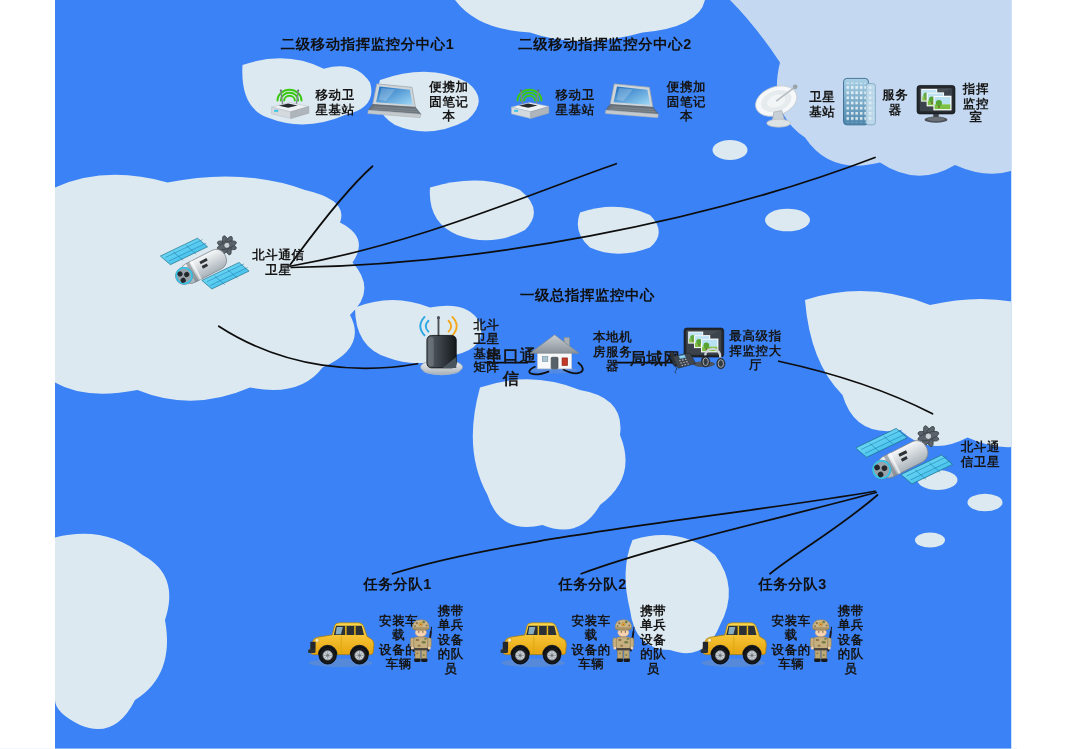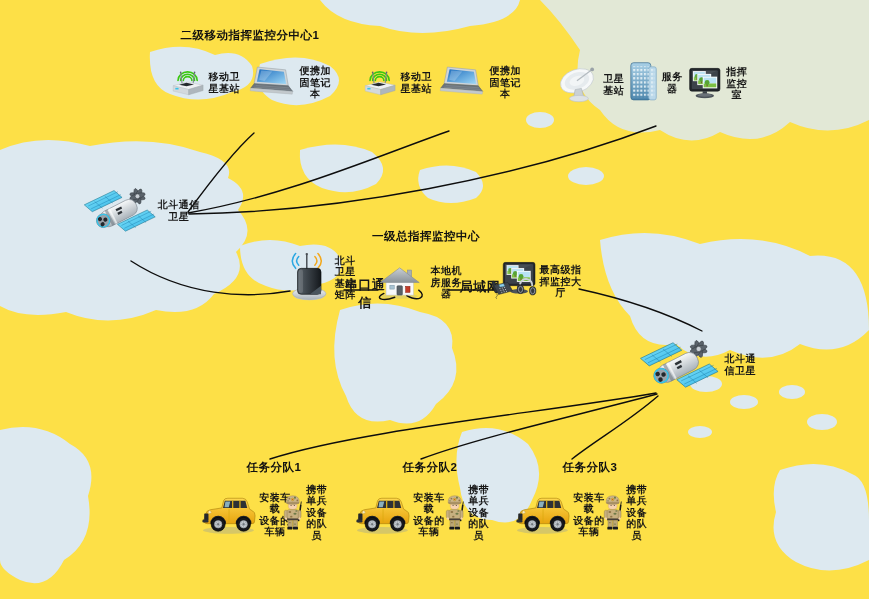--- a/index.html
+++ b/index.html
@@ -1,17 +1,17 @@
 <!DOCTYPE html>
 <html style="--map: #dde9f0; --line: #0d0d0d; --green: #3bc813; --solar_panel_blue: #35c4ea; --jeep_yellow: #f0b91c; --building_blue: #5c93b5; --photo_green: #7cc044;"><head>
 <meta charset="utf-8">
 <style>
   html,body{margin:0;padding:0;background:#fff;}
-  .stage{position:relative;width:869px;height:599px;background:#fde047;overflow:hidden;
-         font-family:"Liberation Sans","DejaVu Sans",sans-serif;}
+  .stage{position:relative;width:765px;height:599px;background:#3b82f6;overflow:hidden;
+         font-family:"Liberation Sans","DejaVu Sans",sans-serif;margin-left:44px;}
   .layer{position:absolute;left:0;top:0;width:869px;height:599px;}
   #map-layer{z-index:0;}
   #line-layer{z-index:1;}
   .node{position:absolute;z-index:3;display:flex;align-items:center;}
   .node svg{display:block;}
   .cap{font-size:10px;font-weight:bold;color:#161616;text-align:center;line-height:11.5px;
        white-space:pre-line;margin-top:1px;letter-spacing:0.5px;}
   .title{position:absolute;z-index:3;font-size:11.5px;font-weight:bold;color:#101010;
          text-align:center;letter-spacing:0.5px;}
   .linklabel{position:absolute;z-index:3;font-size:13px;font-weight:bold;color:#161616;
@@ -303,20 +303,21 @@
     <path d="M131,261 C185,296 245,299 290,291"></path>
     <path d="M344,290 L378,290"></path>
     <path d="M448,290 L500,290"></path>
     <path d="M579,289 C625,299 665,312 702,331"></path>
     <path d="M656,393 C540,413 360,430 270,459"></path>
     <path d="M657,394 C575,416 480,437 421,459"></path>
     <path d="M658,396 C628,422 596,440 572,459"></path>
   </svg>
 
   <div class="title" style="left:175px;top:28px;width:150px">二级移动指挥监控分中心1</div>
+  <div class="title" style="left:365px;top:28px;width:150px">二级移动指挥监控分中心2</div>
   <div class="title" style="left:370px;top:229px;width:112px">一级总指挥监控中心</div>
   <div class="title" style="left:239px;top:460px;width:70px">任务分队1</div>
   <div class="title" style="left:395px;top:460px;width:70px">任务分队2</div>
   <div class="title" style="left:555px;top:460px;width:70px">任务分队3</div>
 
   <div class="linklabel" style="left:340px;top:276px;width:50px">串口通信</div>
   <div class="linklabel" style="left:458px;top:278px;width:44px">局域网</div>
 
   <div class="node" style="left:170px;top:56px;width:72px">
     <svg width="64" height="52" viewBox="0 0 68 58">

